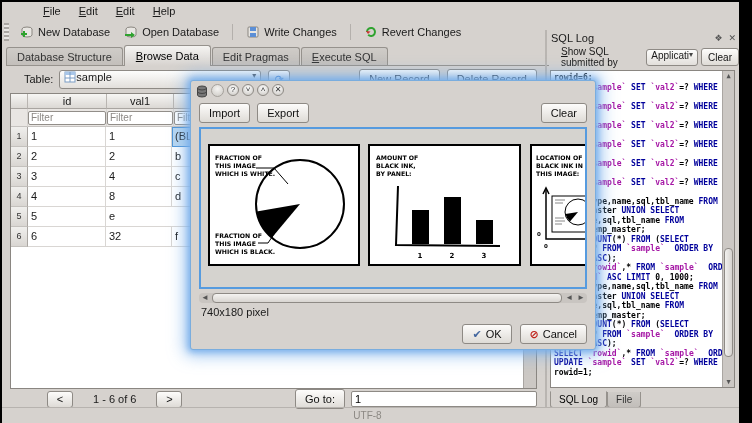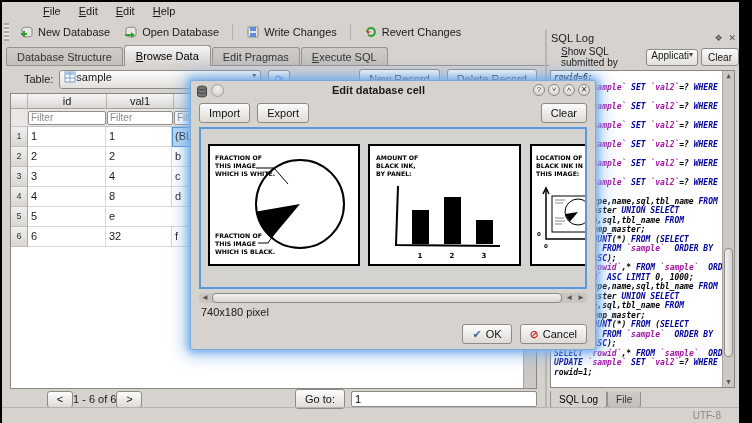--- a/index.html
+++ b/index.html
@@ -56,35 +56,35 @@
   #goto-input{width:178px;height:14px;border:1px solid #8e8a85;border-radius:2px;font-size:11px;padding:0 3px;}
   
   #splitter{position:absolute;left:543px;top:28px;bottom:15px;width:2px;background:#b9b5b1;}
   #dock{position:absolute;left:546px;top:28px;width:191px;bottom:15px;font-size:10px;}
   #dock-title{display:flex;align-items:center;height:16px;padding:0 3px;}
   #dock-title .t{font-size:11px;}
   .dockic{margin-left:6px;color:#555;font-size:9px;}
   #dock-controls{display:flex;align-items:center;height:22px;gap:3px;}
   #log{position:absolute;left:2px;right:4px;top:40px;bottom:20px;background:#fff;border:1px solid #8a8681;
        overflow:hidden;font-family:"DejaVu Sans Mono","Liberation Mono",monospace;font-size:8px;font-weight:bold;}
-  #log-lines{position:absolute;left:3px;top:2px;right:14px;bottom:0;font-style:italic;}
+  #log-lines{position:absolute;left:3px;top:2px;right:14px;bottom:0;}
   .logline{white-space:pre;height:9.5px;line-height:9.5px;color:#000;}
   .sqlkw{color:#00009b;}
   .sqlid{color:#a516a5;}
   #logscroll{position:absolute;top:0;right:0;bottom:0;width:11px;background:#ccc8c4;border-left:1px solid #aaa6a2;}
   #logscroll .thumb{position:absolute;left:1px;right:1px;top:56%;height:34%;
       background:linear-gradient(90deg,#f2f1ef,#d6d3cf);border:1px solid #8e8a85;border-radius:4px;}
   #logscroll .ar{position:absolute;left:0;right:0;text-align:center;font-size:7px;color:#555;}
   #dock-tabs{position:absolute;left:2px;bottom:0;display:flex;align-items:flex-end;height:18px;}
   .dtab{font-size:10px;border:1px solid #96928d;border-top:1px solid #96928d;padding:2px 8px;
         background:linear-gradient(#cfccc8,#c2beba);border-radius:0 0 3px 3px;border-top:none;color:#333;}
   .dtab.active{background:#d6d2ce;border-top:1px solid #d6d2ce;margin-top:-1px;color:#000;}
   
   #statusbar{position:absolute;left:0;right:0;bottom:0;height:15px;border-top:1px solid #b7b3af;
-             display:flex;align-items:center;justify-content:flex-end;font-size:10px;color:#8c8883;padding-right:18px;}
+             display:flex;align-items:center;justify-content:center;font-size:10px;color:#8c8883;padding-right:6px;}
   
   #dialog{position:absolute;left:188px;top:78px;width:404px;height:268px;background:#d6d2ce;z-index:50;
           border:1px solid #7aadde;border-radius:3px;
           box-shadow:0 0 6px 2px rgba(120,175,235,.95),0 0 16px 6px rgba(120,175,235,.65);}
   #dlg-titlebar{display:flex;align-items:center;height:18px;padding:0 5px;gap:3px;}
   #dlg-title{flex:1;text-align:center;font-weight:bold;font-size:11px;}
   .round{width:12px;height:12px;border-radius:50%;border:1px solid #8e8a85;box-sizing:border-box;
          background:radial-gradient(circle at 50% 35%,#fdfdfd,#c9c6c1);font-size:8px;line-height:10px;
          text-align:center;color:#333;}
   .circle-plain{width:11px;height:11px;border-radius:50%;border:1px solid #a5a19c;
@@ -257,21 +257,21 @@
               <div class="tcell" style="flex: 1 1 0%; border-right: none; border-bottom: none;"></div>
             </div>
           </div>
       <div id="vscroll">
             <div class="thumb"></div>
           </div>
     </div>
 
     <div id="navbar">
       <span class="btn navbtn" style="margin-left:42px">&lt;</span>
-      <span style="margin:0 0">1 - 6 of 6</span>
+      <span style="margin:0 20px">1 - 6 of 6</span>
       <span class="btn navbtn">&gt;</span>
       <span style="flex:1"></span>
       <span class="btn">Go to:</span>
       <input id="goto-input" style="margin: 0px 8px 0px 6px;" value="1">
     </div>
   </div>
 
   <div id="splitter"></div>
   <div id="dock">
     <div id="dock-title">
@@ -342,21 +342,20 @@
   <div id="dialog">
     <div id="dlg-titlebar">
       <span class="icon14" style="width:12px;height:13px">
         <svg width="12" height="13">
               <ellipse cx="6" cy="3" rx="4.5" ry="2" fill="#777" stroke="#444"></ellipse>
               <path d="M1.5,3 V10 a4.5,2 0 0 0 9,0 V3" fill="#777" stroke="#444"></path>
               <path d="M1.5,6.5 a4.5,2 0 0 0 9,0 M1.5,3 a4.5,2 0 0 0 9,0" fill="none" stroke="#444"></path>
             </svg>
       </span>
       <span class="circle-plain"></span>
-      <span id="dlg-title">Edit database cell</span>
       <span class="round">?</span>
       <span class="round">˅</span>
       <span class="round">˄</span>
       <span class="round">✕</span>
     </div>
 
     <div id="dlg-btnrow">
       <span class="btn mn">Import</span>
       <span class="btn mn">Export</span>
       <span style="flex:1"></span>

